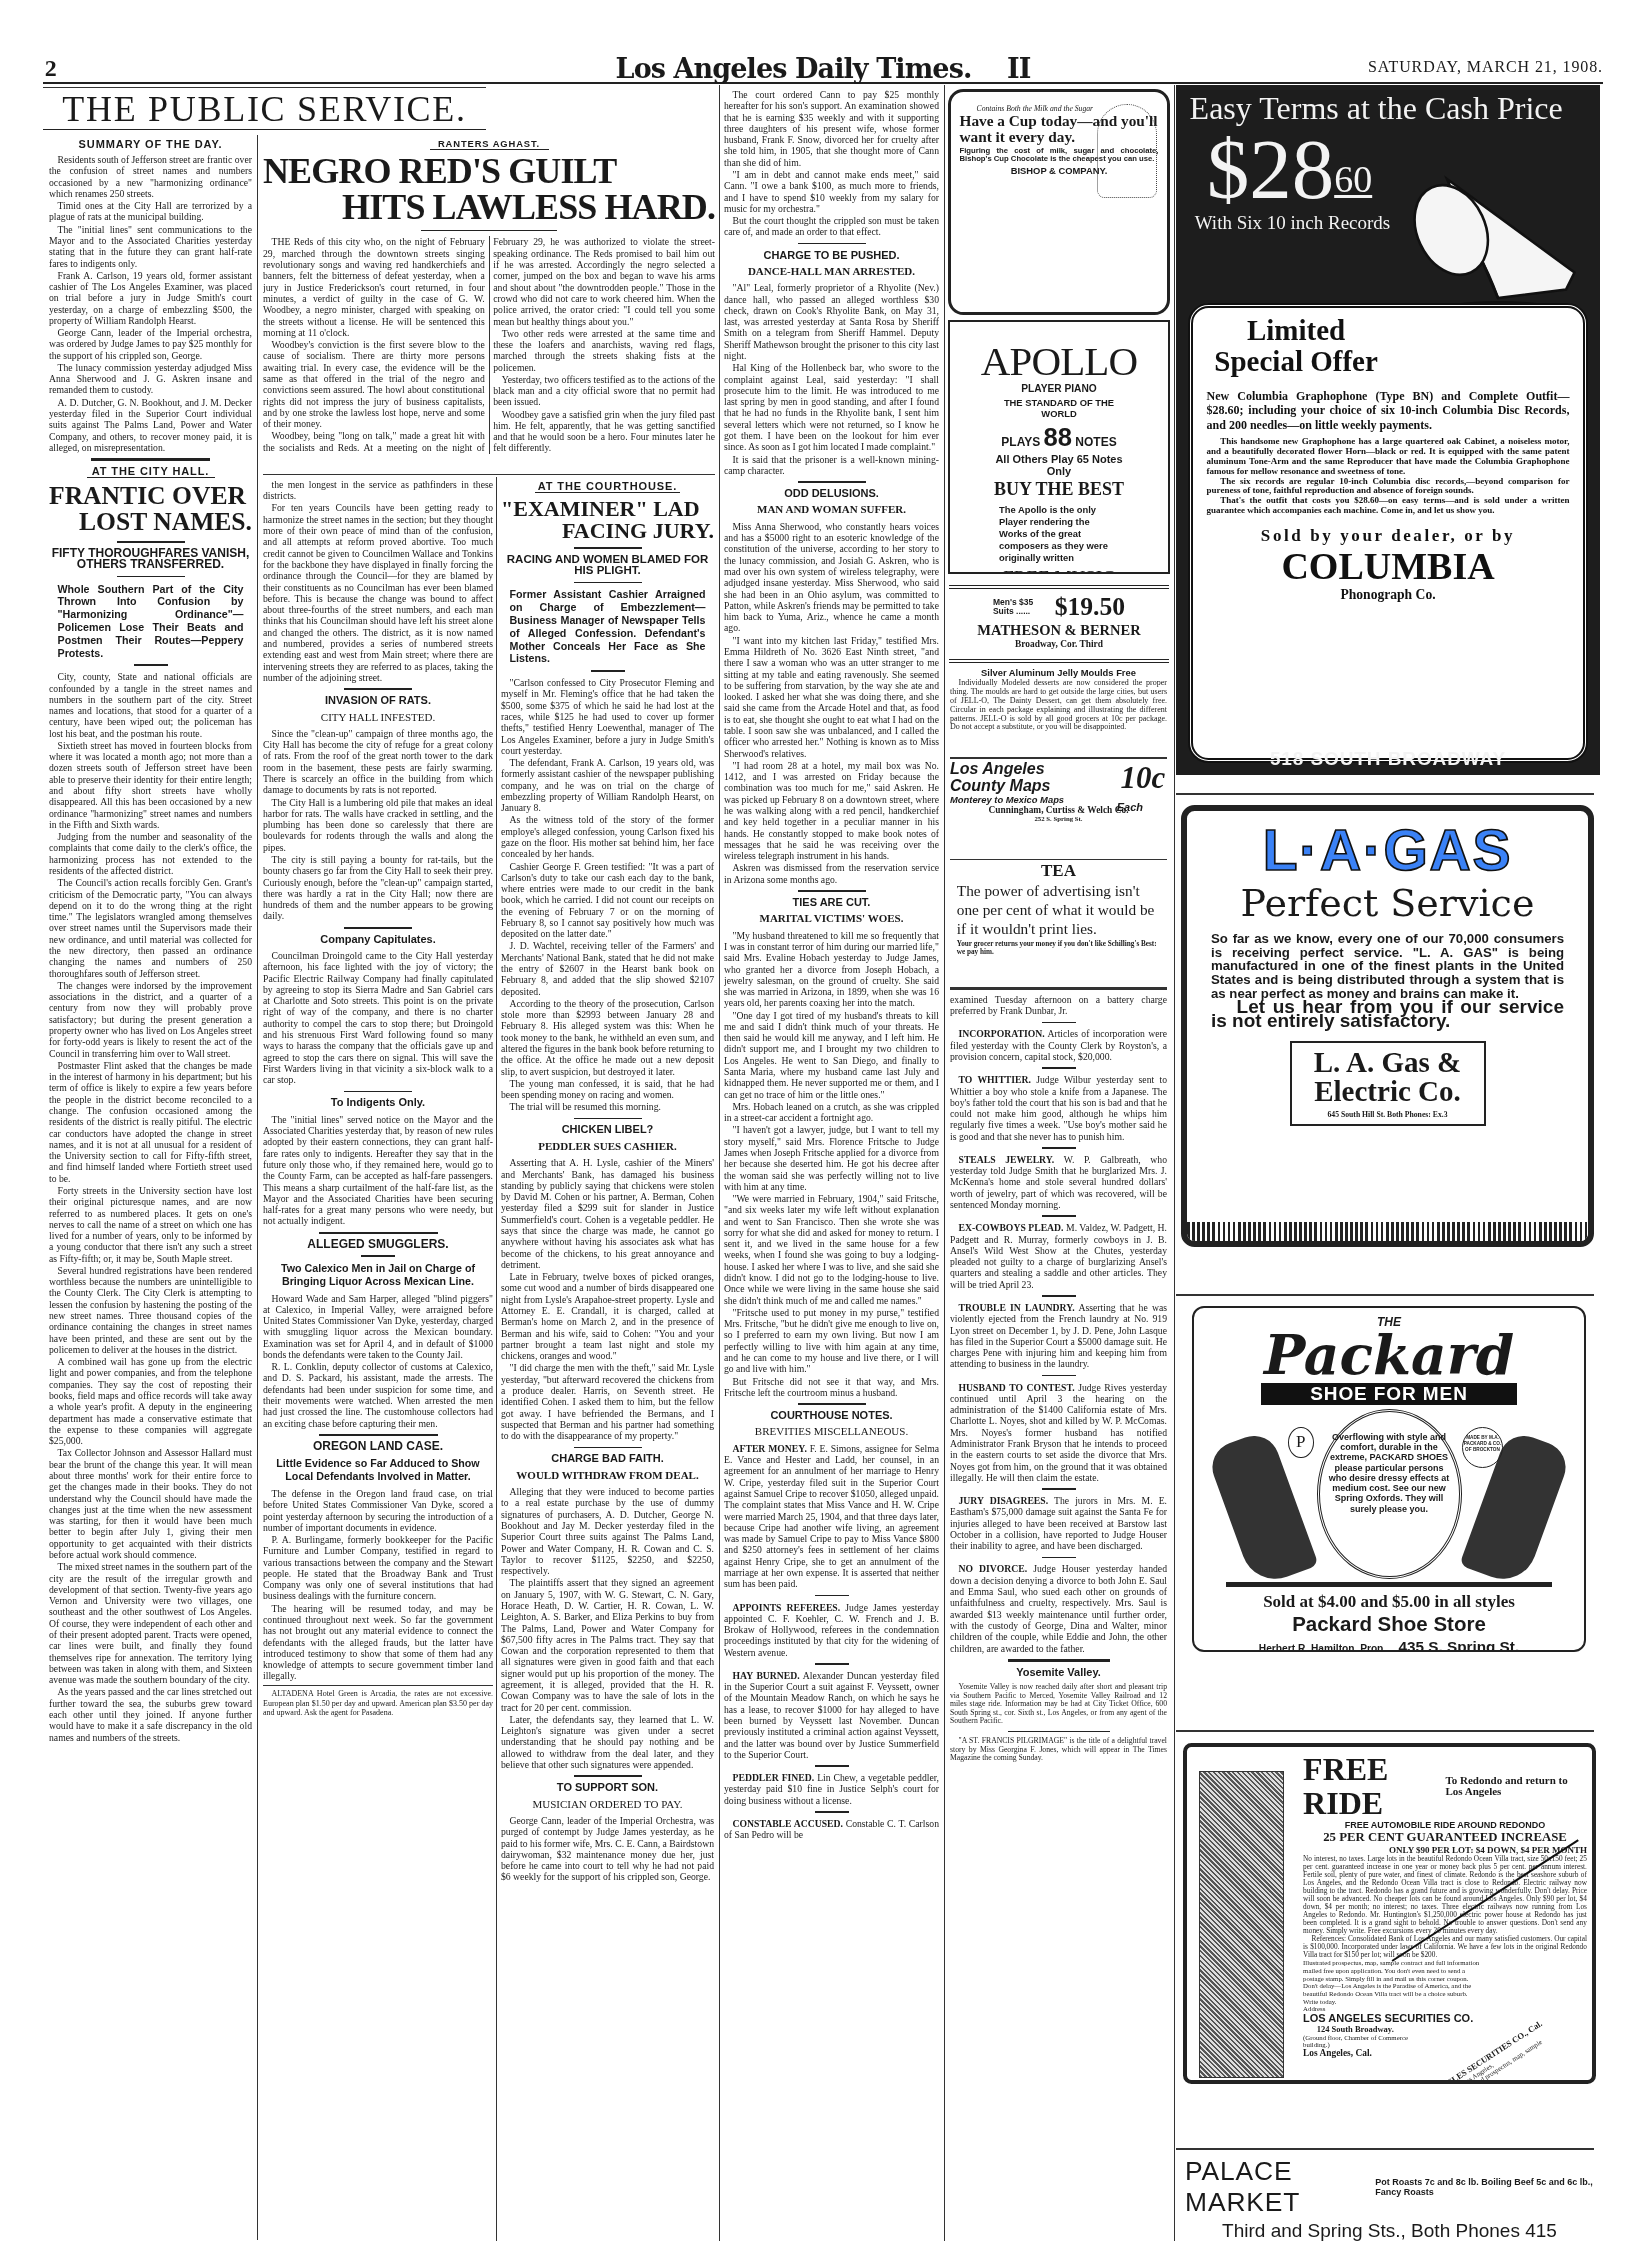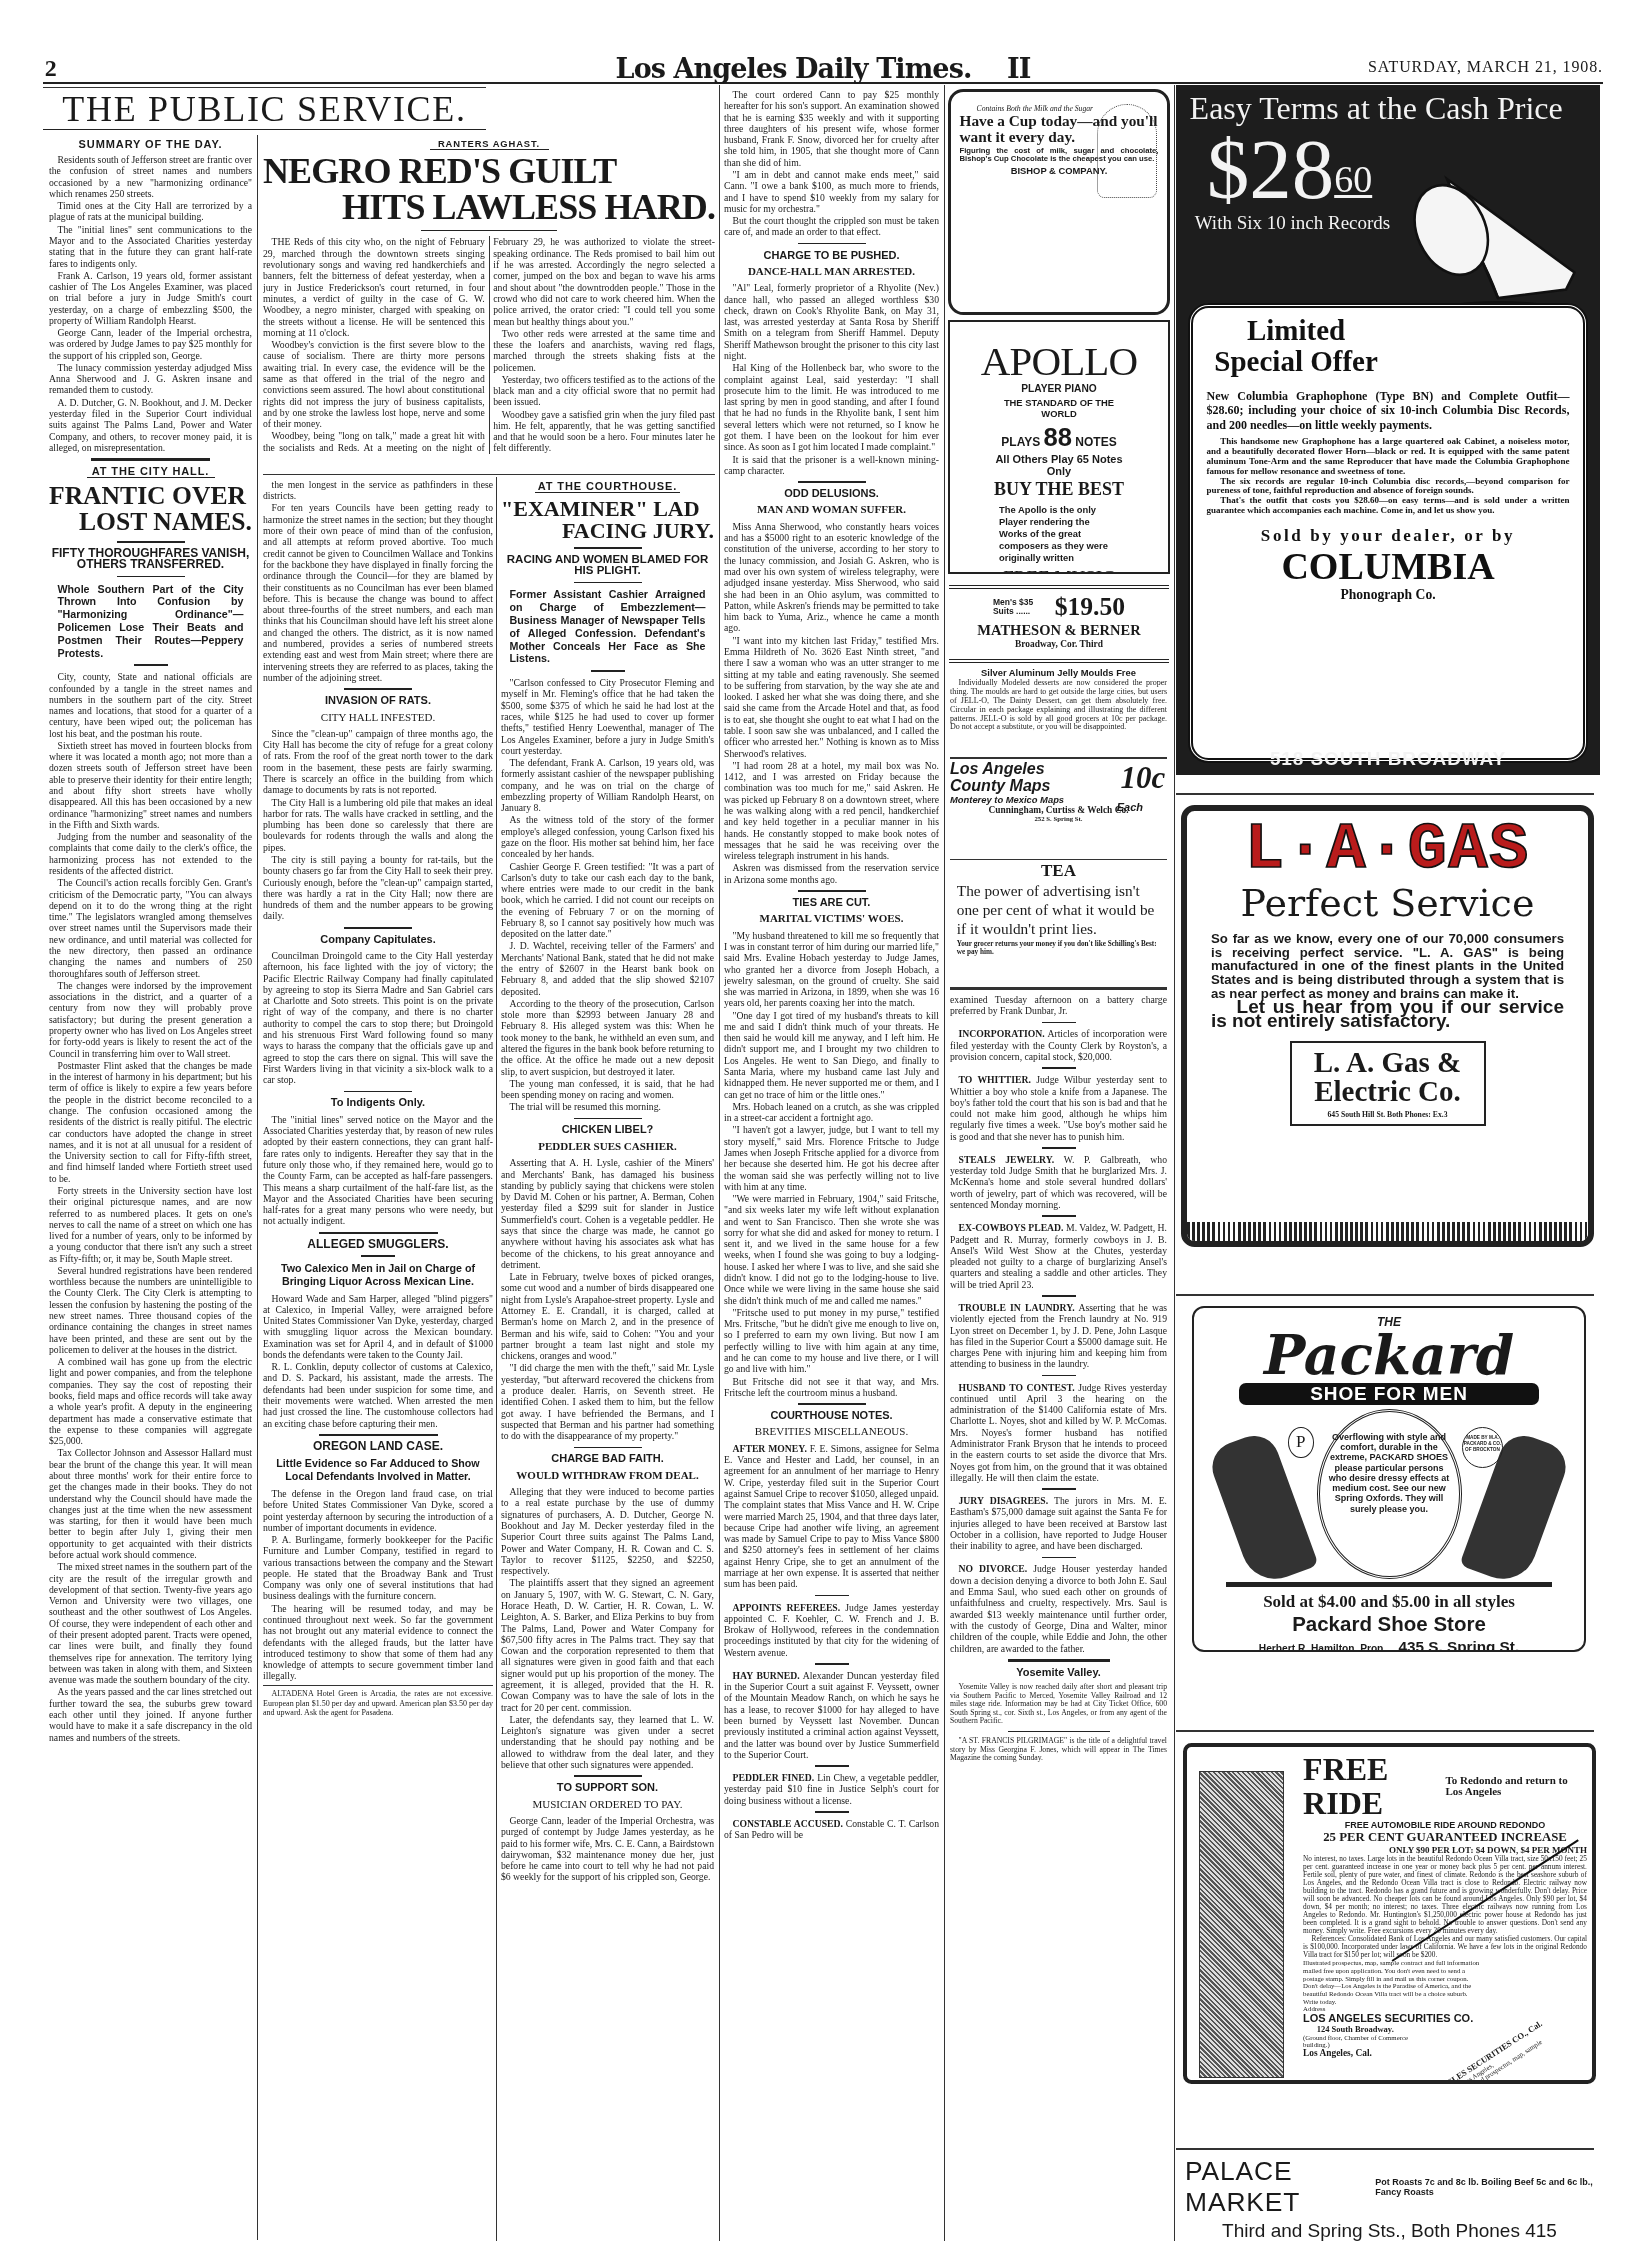--- a/index.html
+++ b/index.html
@@ -303,37 +303,37 @@
     <div style="font-size:17px;font-weight:bold;letter-spacing:2.6px;margin-top:10.2px">Sold by your dealer, or by</div>
     <div style="font-size:38px;font-weight:bold;line-height:41px">COLUMBIA</div>
     <div style="font-size:13.6px;font-weight:bold">Phonograph Co.</div>
   </div>
   <div style="position:absolute;left:0;bottom:5.1px;width:100%;font-size:19px;font-weight:bold;font-family:'Liberation Sans',sans-serif;letter-spacing:0.9px">518 SOUTH BROADWAY</div>
 </div>
 
 <div class="hrule" style="left:1176px;top:793px;width:418px;height:1.7px"></div>
 
 <div class="ad" style="left:1181px;top:805px;width:413px;height:442px;border:6px solid #222;border-radius:13.6px;padding:8.5px 24px">
-  <div style="font-size:65px;line-height:60px;font-weight:bold;color:#b91c1c;-webkit-text-stroke:1.7px #111;letter-spacing:1.7px;font-family:Liberation Mono, monospace">L·A·GAS</div>
+  <div style="font-size:57px;line-height:60px;font-weight:bold;color:#3b82f6;-webkit-text-stroke:1.7px #111;letter-spacing:1.7px;font-family:Liberation Sans, sans-serif">L·A·GAS</div>
   <div style="font-size:38px;line-height:46px;font-family:'DejaVu Serif',serif">Perfect Service</div>
   <div class="caps" style="font-size:13.2px;line-height:13.6px;text-align:justify;margin-top:6.8px">So far as we know, every one of our 70,000 consumers is receiving perfect service. "L. A. GAS" is being manufactured in one of the finest plants in the United States and is being distributed through a system that is as near perfect as money and brains can make it.</div>
   <div class="caps" style="font-size:19px;line-height:13.6px;text-align:justify;text-indent:25.6px">Let us hear from you if our service is not entirely satisfactory.</div>
   <div style="width:196px;margin:13.6px auto 0;border:2.6px solid #222;padding:5.1px 3.4px">
     <div style="font-size:29px;line-height:29px;font-weight:bold;font-family:'Liberation Serif',serif">L. A. Gas &amp; Electric Co.</div>
     <div style="font-size:7.7px;font-weight:bold;margin-top:3.4px">645 South Hill St. Both Phones: Ex.3</div>
   </div>
   <div style="position:absolute;left:0;bottom:0;width:100%;height:19px;background:repeating-linear-gradient(90deg,#222 0 2.6px,#fff 2.6px 5.1px)"></div>
 </div>
 
 <div class="hrule" style="left:1176px;top:1294px;width:418px;height:1.7px"></div>
 
 <div class="ad" style="left:1192px;top:1306px;width:394px;height:346px;border-width:2.6px;border-radius:12px;padding:6.8px">
   <div style="font-style:italic;font-weight:bold;font-size:12px;font-family:'Liberation Sans',sans-serif">THE</div>
   <div style="font-style:italic;font-weight:bold;font-size:55px;line-height:51px;font-family:'DejaVu Serif',serif">Packard</div>
-  <div style="background:#111;color:#fff;font-size:19px;font-weight:bold;font-family:'Liberation Sans',sans-serif;width:300px;margin:3.4px auto;border-radius:7px;letter-spacing:0.9px">SHOE FOR MEN</div>
+  <div style="background:#111;color:#fff;font-size:19px;font-weight:bold;font-family:'Liberation Sans',sans-serif;width:256px;margin:3.4px auto;border-radius:0;letter-spacing:0.9px">SHOE FOR MEN</div>
   <div style="position:absolute;left:34px;top:128px;width:68px;height:145px;background:#333;border-radius:25.6px 25.6px 8.5px 34px;transform:rotate(-20deg)"></div>
   <div style="position:absolute;right:34px;top:128px;width:68px;height:145px;background:#333;border-radius:25.6px 25.6px 34px 8.5px;transform:rotate(20deg)"></div>
   <div style="position:absolute;left:94px;top:119px;width:25.6px;height:31px;border:1.7px solid #222;border-radius:50%;font-size:17px;line-height:27px">P</div>
   <div style="position:absolute;right:81px;top:119px;width:41px;height:41px;border:1.7px solid #222;border-radius:50%;font-size:4.7px;line-height:6px;padding-top:6.8px;font-weight:bold;font-family:'Liberation Sans',sans-serif">MADE BY M.A. PACKARD &amp; CO. OF BROCKTON</div>
   <div style="width:145px;height:170px;margin:3.4px auto 0;border:3.4px double #222;border-radius:50%;padding:20.5px 8.5px;font-family:'Liberation Sans',sans-serif;font-weight:bold;font-size:9px;line-height:10.2px">Overflowing with style and comfort, durable in the extreme, PACKARD SHOES please particular persons who desire dressy effects at medium cost. See our new Spring Oxfords. They will surely please you.</div>
   <div style="height:5.1px;background:#222;margin:3.4px 25.6px"></div>
   <div style="font-size:17px;font-weight:bold;margin-top:5.1px">Sold at $4.00 and $5.00 in all styles</div>
   <div style="font-size:20.5px;font-weight:bold;font-family:'Liberation Sans',sans-serif">Packard Shoe Store</div>
   <div style="font-family:'Liberation Sans',sans-serif;font-weight:bold;margin-top:1.7px">
     <span style="font-size:10.2px">Herbert R. Hamilton, Prop.</span>

